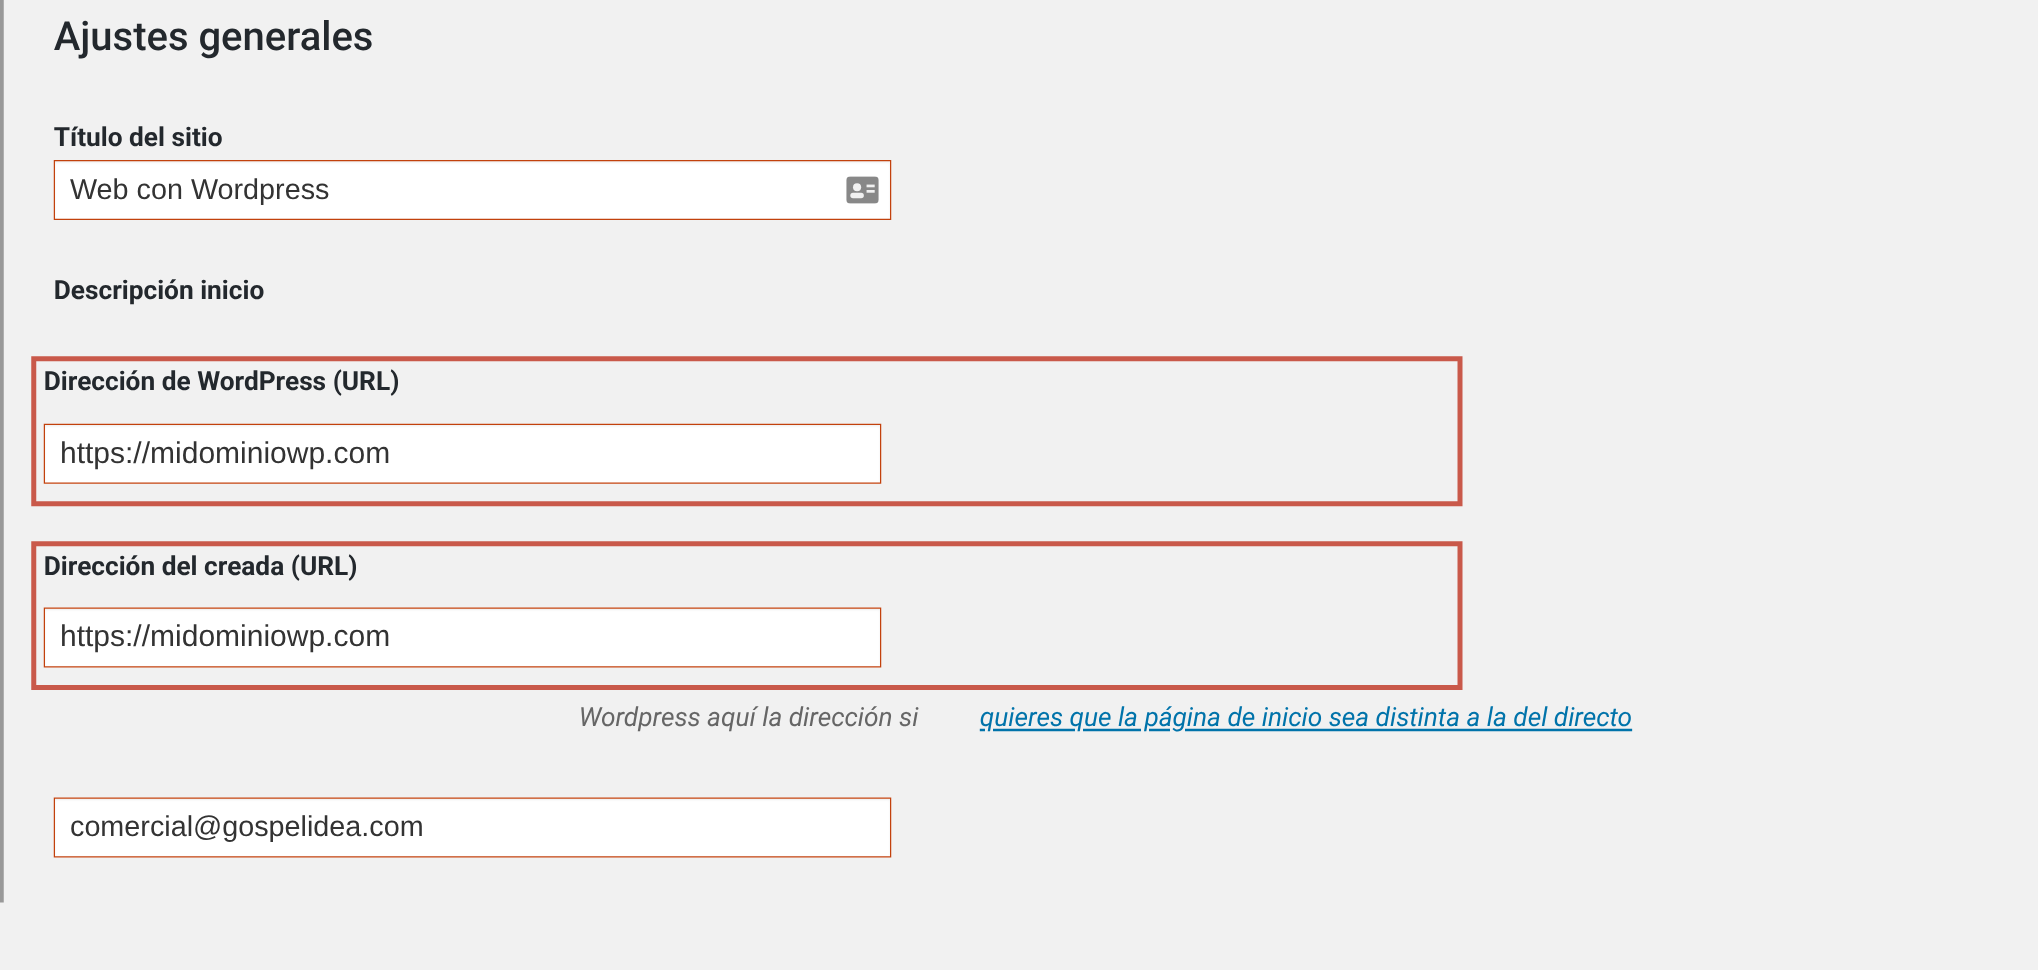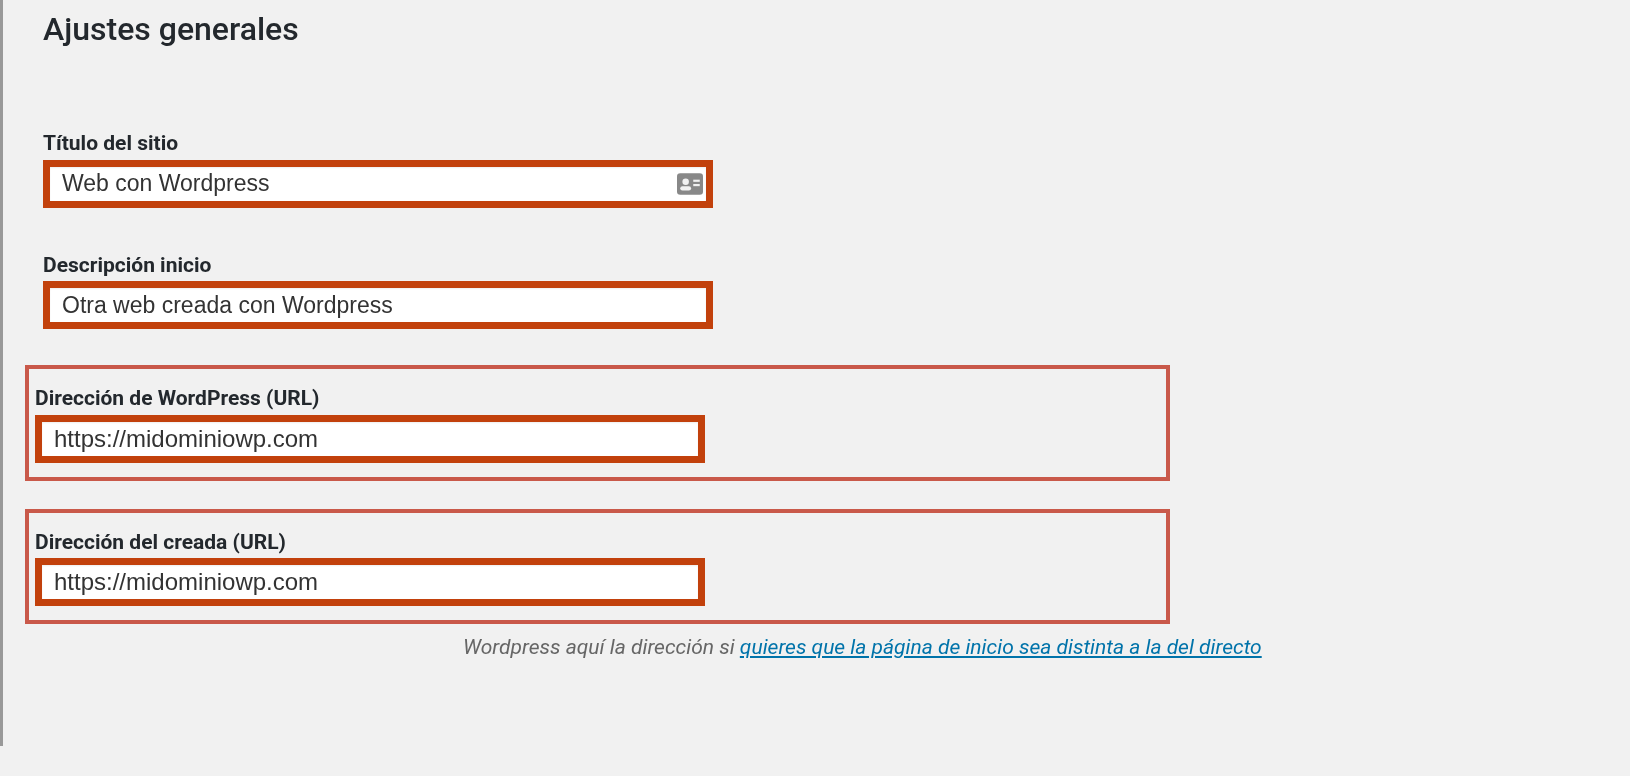--- a/index.html
+++ b/index.html
@@ -14,35 +14,36 @@
       padding: 0;
       border-left: 3px solid #999;
     }
     .page {
       padding: 10px 0 0 40px;
     }
     h1 {
       font-size: 32px;
       font-weight: 500;
       color: #23282d;
-      margin-bottom: 74px;
+      margin-bottom: 42px;
     }
     .form-row {
       display: flex;
       align-items: flex-start;
       margin-bottom: 30px;
       padding: 6px 0;
       flex-direction: column;
     }
     .form-row.highlighted {
       border: 4px solid #c9594a;
-      padding: 14px 0 14px 6px;
+      padding: 2px 0 14px 6px;
       margin-left: -18px;
       margin-right: 460px;
       margin-bottom: 28px;
+      gap: 16px;
     }
     .label-col {
       width: 420px;
       flex-shrink: 0;
       padding-right: 20px;
     }
     .highlighted .label-col {
       width: 432px;
     }
     .label-col label {
@@ -52,21 +53,21 @@
       line-height: 1.5;
     }
     .field-col {
       flex: 1;
     }
     .text-input {
       width: 670px;
       height: 48px;
       padding: 6px 12px;
       font-size: 23px;
-      border: 7px solid #c2410c;
+      border: 1px solid #c2410c;
       background: #fff;
       color: #333;
       box-shadow: inset 0 1px 2px rgba(0,0,0,0.07);
     }
     .text-input.mono {
       font-family: Liberation Sans, sans-serif;
       font-size: 24px;
     }
     .input-wrapper {
       position: relative;
@@ -83,20 +84,21 @@
     }
     .description {
       font-size: 21px;
       font-style: italic;
       color: #666;
       margin-top: 8px;
       line-height: 1.5;
     }
     .description a {
       color: #0073aa;
+      margin-left: 44px;
     }
     .desc-after {
       margin-left: 420px;
       margin-top: -20px;
       margin-bottom: 40px;
     }
   </style>
 </head>
 <body>
 
@@ -119,21 +121,20 @@
         </svg>
       </div>
     </div>
   </div>
 
   <div class="form-row">
     <div class="label-col">
       <label>Descripción inicio</label>
     </div>
     <div class="field-col">
-      <input type="text" class="text-input" value="Otra web creada con Wordpress" style="">
     </div>
   </div>
 
   <div class="form-row highlighted">
     <div class="label-col">
       <label>Dirección de WordPress (URL)</label>
     </div>
     <div class="field-col">
       <input type="text" class="text-input mono" value="https://midominiowp.com" style="">
     </div>
@@ -145,14 +146,17 @@
     </div>
     <div class="field-col">
       <input type="text" class="text-input mono" value="https://midominiowp.com" style="">
     </div>
   </div>
   <p class="description desc-after">
     <span>Wordpress aquí la dirección si </span><a href="#">quieres que la página de inicio sea distinta a la del directo</a>
   </p>
 
   <div class="form-row">
+    <div class="field-col">
+      <input type="text" class="text-input" value="comercial@gospelidea.com" style="">
+    </div>
   </div>
 </div>
 
 </body></html>

